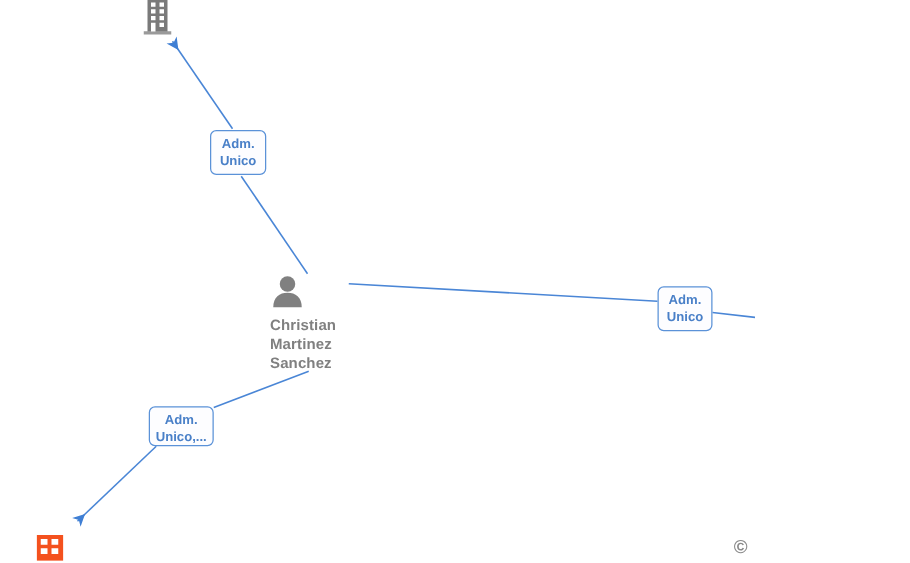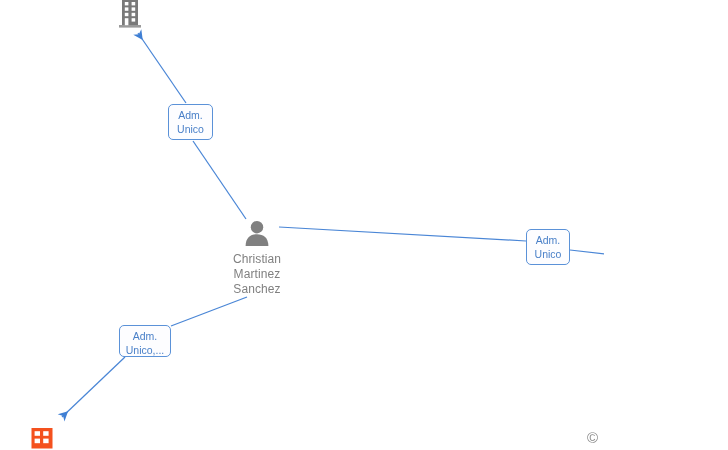--- a/index.html
+++ b/index.html
@@ -9,33 +9,34 @@
   }
   body {
     font-family: "Liberation Sans", sans-serif;
   }
   #canvas {
     position: relative;
     width: 604px;
     height: 450px;
     background: #ffffff;
     overflow: hidden;
+    font-weight: bold;
   }
   #edges {
     position: absolute;
     left: 0;
     top: 0;
     width: 728px;
     height: 450px;
   }
 
   
   .node {
     position: absolute;
-    text-align: center;
+    text-align: left;
   }
   .node-icon {
     display: block;
     margin: 0 auto;
   }
   .node-label {
     display: block;
     margin-top: 2px;
     font-size: 12px;
     line-height: 15px;

